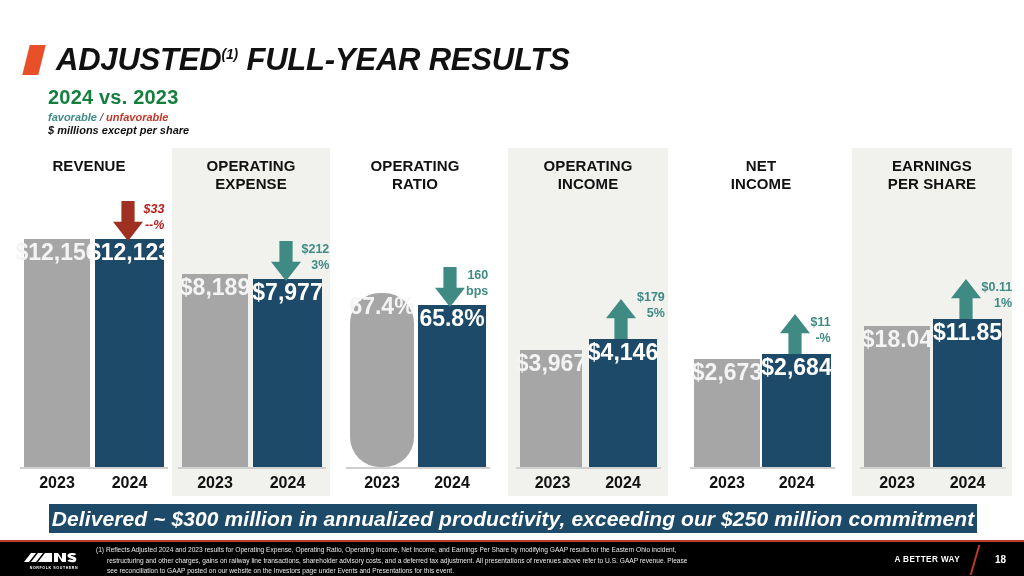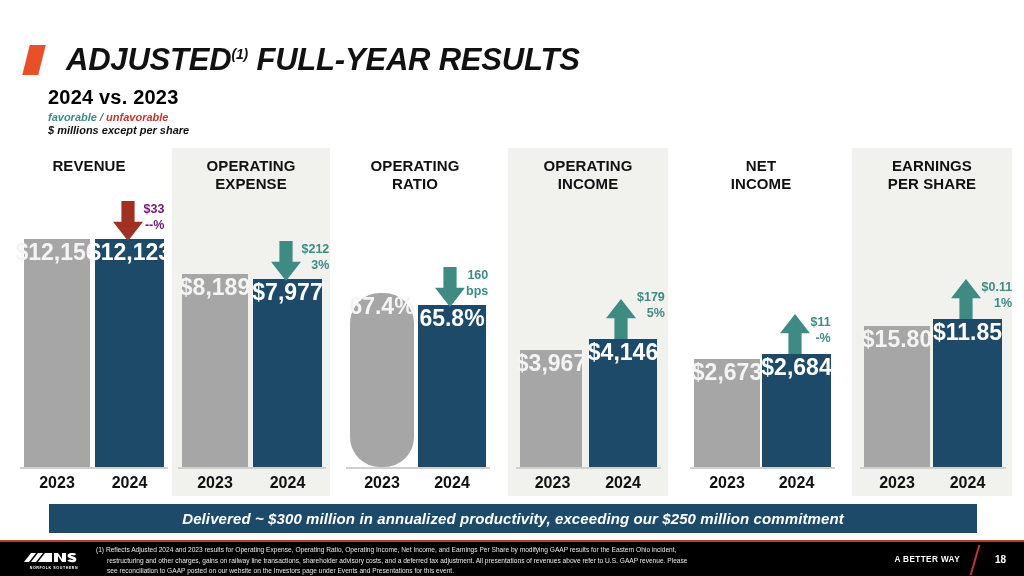--- a/index.html
+++ b/index.html
@@ -5,33 +5,33 @@
   html,body{margin:0;padding:0;}
   body{
     width:1024px;height:576px;overflow:hidden;
     background:#ffffff;
     font-family:"Liberation Sans", sans-serif;
     -webkit-font-smoothing:antialiased;
   }
   #slide{position:relative;width:1024px;height:576px;background:#fff;}
 
   
-  .title-row{position:absolute;left:26px;top:44px;display:flex;align-items:center;gap:24px;}
+  .title-row{position:absolute;left:26px;top:44px;display:flex;align-items:center;gap:14px;}
   .accent-bar{
     width:16px;height:30px;background:#E8502A;
     transform:skewX(-14deg);
   }
   .title-text{
     font-size:31px;font-weight:bold;font-style:italic;letter-spacing:-0.2px;
     color:#111111;white-space:nowrap;line-height:1;
   }
   .title-text sup{font-size:14px;font-style:italic;font-weight:bold;vertical-align:super;}
   .subtitle{
     position:absolute;left:48px;top:86px;
-    font-size:20px;font-weight:bold;color:#000000;letter-spacing:.2px;
+    font-size:20px;font-weight:bold;color:#15803d;letter-spacing:.2px;
   }
   .legend-line{
     position:absolute;left:48px;top:111px;font-size:11px;font-style:italic;font-weight:bold;
   }
   .legend-line .fav{color:#3f8b84;}
   .legend-line .sep{color:#333;font-weight:normal;}
   .legend-line .unfav{color:#C0392B;}
   .units-line{
     position:absolute;left:48px;top:124px;font-size:11px;font-style:italic;font-weight:bold;color:#111;
   }
@@ -65,32 +65,32 @@
   }
 
   
   .arrow{position:absolute;}
   .arrow svg{display:block;}
   .delta{
     position:absolute;font-size:12.5px;font-weight:bold;line-height:1.25;white-space:nowrap;
   }
   .delta.up{color:#3f8b84;}
   .delta.down-good{color:#3f8b84;}
-  .delta.down-bad{color:#701a75;}
+  .delta.down-bad{color:#b91c1c;font-style:italic;}
   .delta .l2{display:block;}
   .delta.ralign{text-align:right;}
 
   
   #banner{
     position:absolute;left:48px;top:503px;width:928px;height:29px;
     background:#1d4a68;border:1px solid #ffffff;
     display:flex;align-items:center;justify-content:center;
   }
   #banner .txt{
-    color:#ffffff;font-size:15px;font-weight:bold;font-style:italic;white-space:nowrap;letter-spacing:.1px;
+    color:#ffffff;font-size:21px;font-weight:bold;font-style:italic;white-space:nowrap;letter-spacing:.1px;
   }
 
   
   #footer{
     position:absolute;left:0;top:540px;width:1024px;height:36px;background:#000000;
     border-top:2px solid #C0392B;
   }
   .ns-logo{
     position:absolute;left:22px;top:9px;width:64px;height:18px;
   }
@@ -223,21 +223,21 @@
           <svg width="30" height="40" viewBox="0 0 100 100" preserveAspectRatio="none">
             <path d="M50,0 L100,48 L72,48 L72,100 L28,100 L28,48 L0,48 Z" fill="#3f8b84"></path>
           </svg>
         </div>
         <div class="delta up ralign" style="left: 128.5px; top: 167px;"><span>$11</span><span class="l2">-%</span></div>
       </div>
       <div class="panel shaded" style="left: 852px; width: 160px;">
         <div class="panel-title"><span>EARNINGS</span><br><span>PER SHARE</span></div>
         <div class="baseline" style="left: 8px; width: 146px;"></div>
         <div class="bar gray" style="left: 12px; width: 66px; height: 141px;">
-          <span class="val">$15.80</span>
+          <span class="val">$18.04</span>
         </div>
         <div class="xlabel" style="left: 12px; width: 66px;">2023</div>
         <div class="bar navy" style="left: 81px; width: 69px; height: 148px;">
           <span class="val">$11.85</span>
         </div>
         <div class="xlabel" style="left: 81px; width: 69px;">2024</div>
         <div class="arrow" style="left: 98.5px; top: 131px;">
           <svg width="30" height="40" viewBox="0 0 100 100" preserveAspectRatio="none">
             <path d="M50,0 L100,48 L72,48 L72,100 L28,100 L28,48 L0,48 Z" fill="#3f8b84"></path>
           </svg>

